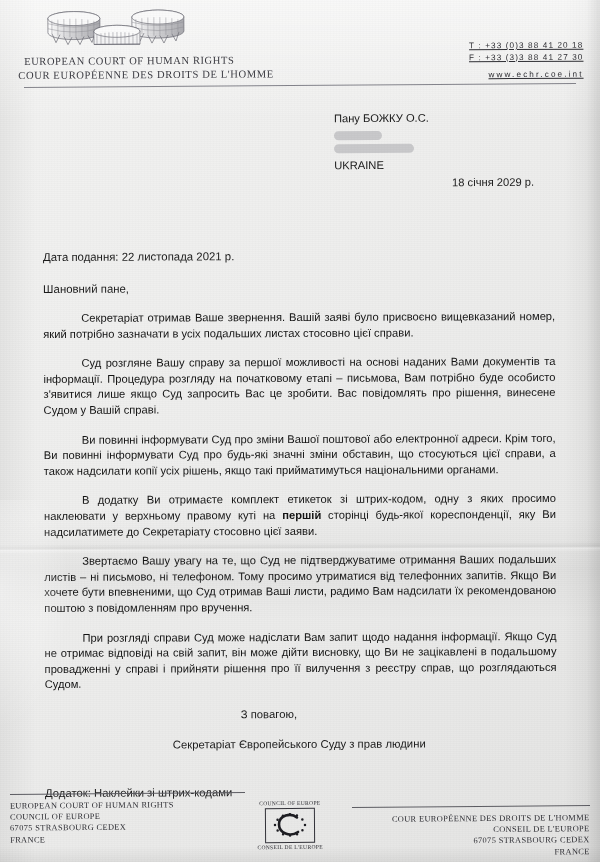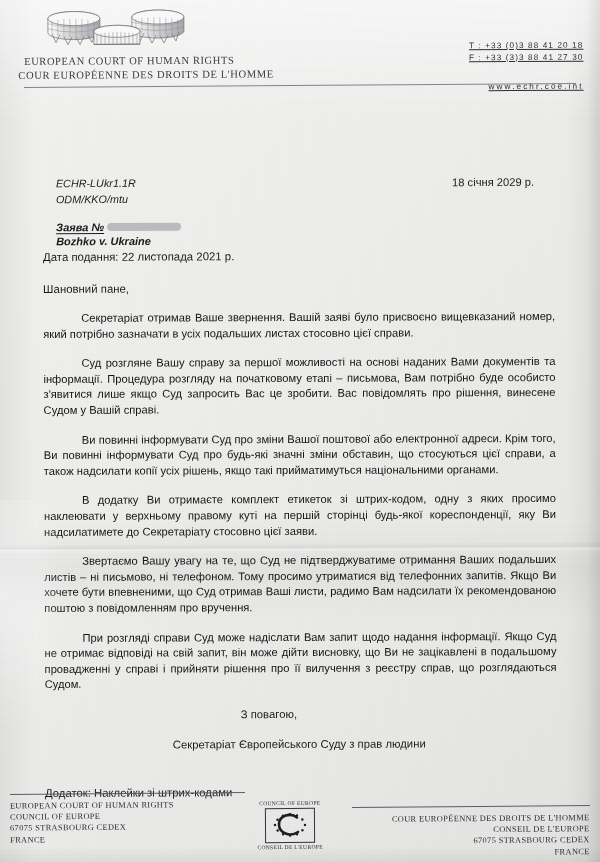--- a/index.html
+++ b/index.html
@@ -80,21 +80,21 @@
     transform: rotate(-0.3deg);
     color: #2e2e33;
   }
   #contact div {
     font-size: 8.2px;
     letter-spacing: 1.1px;
     line-height: 11.5px;
     white-space: nowrap;
     text-decoration: underline;
   }
-  #contact .web { letter-spacing: 2.1px; margin-top: 18px; }
+  #contact .web { letter-spacing: 2.1px; margin-top: 6px; }
 
   #rule-top {
     position: absolute;
     left: 24px; top: 85px;
     width: 552px; height: 1px;
     background: #71717a;
     transform: rotate(-0.42deg);
     opacity: .85;
   }
 
@@ -187,21 +187,21 @@
     margin-bottom: 14px;
   }
   p.para {
     font-size: 11.2px;
     line-height: 15.6px;
     margin: 0 0 14px 0;
     text-align: justify;
     text-indent: 38px;
     color: #141414;
   }
-  p.para b { font-weight: normal; }
+  p.para b { font-weight: bold; }
   #closing {
     margin-top: 10px;
     padding-left: 196px;
     font-size: 11.3px;
     line-height: 16px;
   }
   #signature {
     margin-top: 14px;
     padding-left: 128px;
     font-size: 11.3px;
@@ -321,30 +321,27 @@
   </div>
 
   <div id="contact">
     <div>T : +33 (0)3 88 41 20 18</div>
     <div>F : +33 (3)3 88 41 27 30</div>
     <div class="web">www.echr.coe.int</div>
   </div>
 
   <div id="rule-top"></div>
 
-
-  <div id="refblock">
-    <div class="ref">ECHR-LUkr1.1R</div>
-    <div class="ref">ODM/KKO/mtu</div>
-    <div id="appno-row">
-      <span id="appno-label">Заява №</span>
-      <span id="appno-redact"></span>
-    </div>
-    <div id="casename">Bozhko v. Ukraine</div>
-  </div>
+  <div id="addressee">
+    <div class="line">Пану БОЖКУ О.С.</div>
+    <span class="redact" id="redact-a"></span>
+    <span class="redact" id="redact-b"></span>
+    <div class="line">UKRAINE</div>
+  </div>
+
 
   <div id="letterdate">18 січня 2029 р.</div>
 
   <div id="body">
     <div class="meta-line">Дата подання: 22 листопада 2021 р.</div>
     <div class="salutation">Шановний пане,</div>
 
     <p class="para">Секретаріат отримав Ваше звернення. Вашій заяві було присвоєно вищевказаний номер, який потрібно зазначати в усіх подальших листах стосовно цієї справи.</p>
     <p class="para">Суд розгляне Вашу справу за першої можливості на основі наданих Вами документів та інформації. Процедура розгляду на початковому етапі – письмова, Вам потрібно буде особисто з'явитися лише якщо Суд запросить Вас це зробити. Вас повідомлять про рішення, винесене Судом у Вашій справі.</p>
     <p class="para">Ви повинні інформувати Суд про зміни Вашої поштової або електронної адреси. Крім того, Ви повинні інформувати Суд про будь-які значні зміни обставин, що стосуються цієї справи, а також надсилати копії усіх рішень, якщо такі прийматимуться національними органами.</p>

